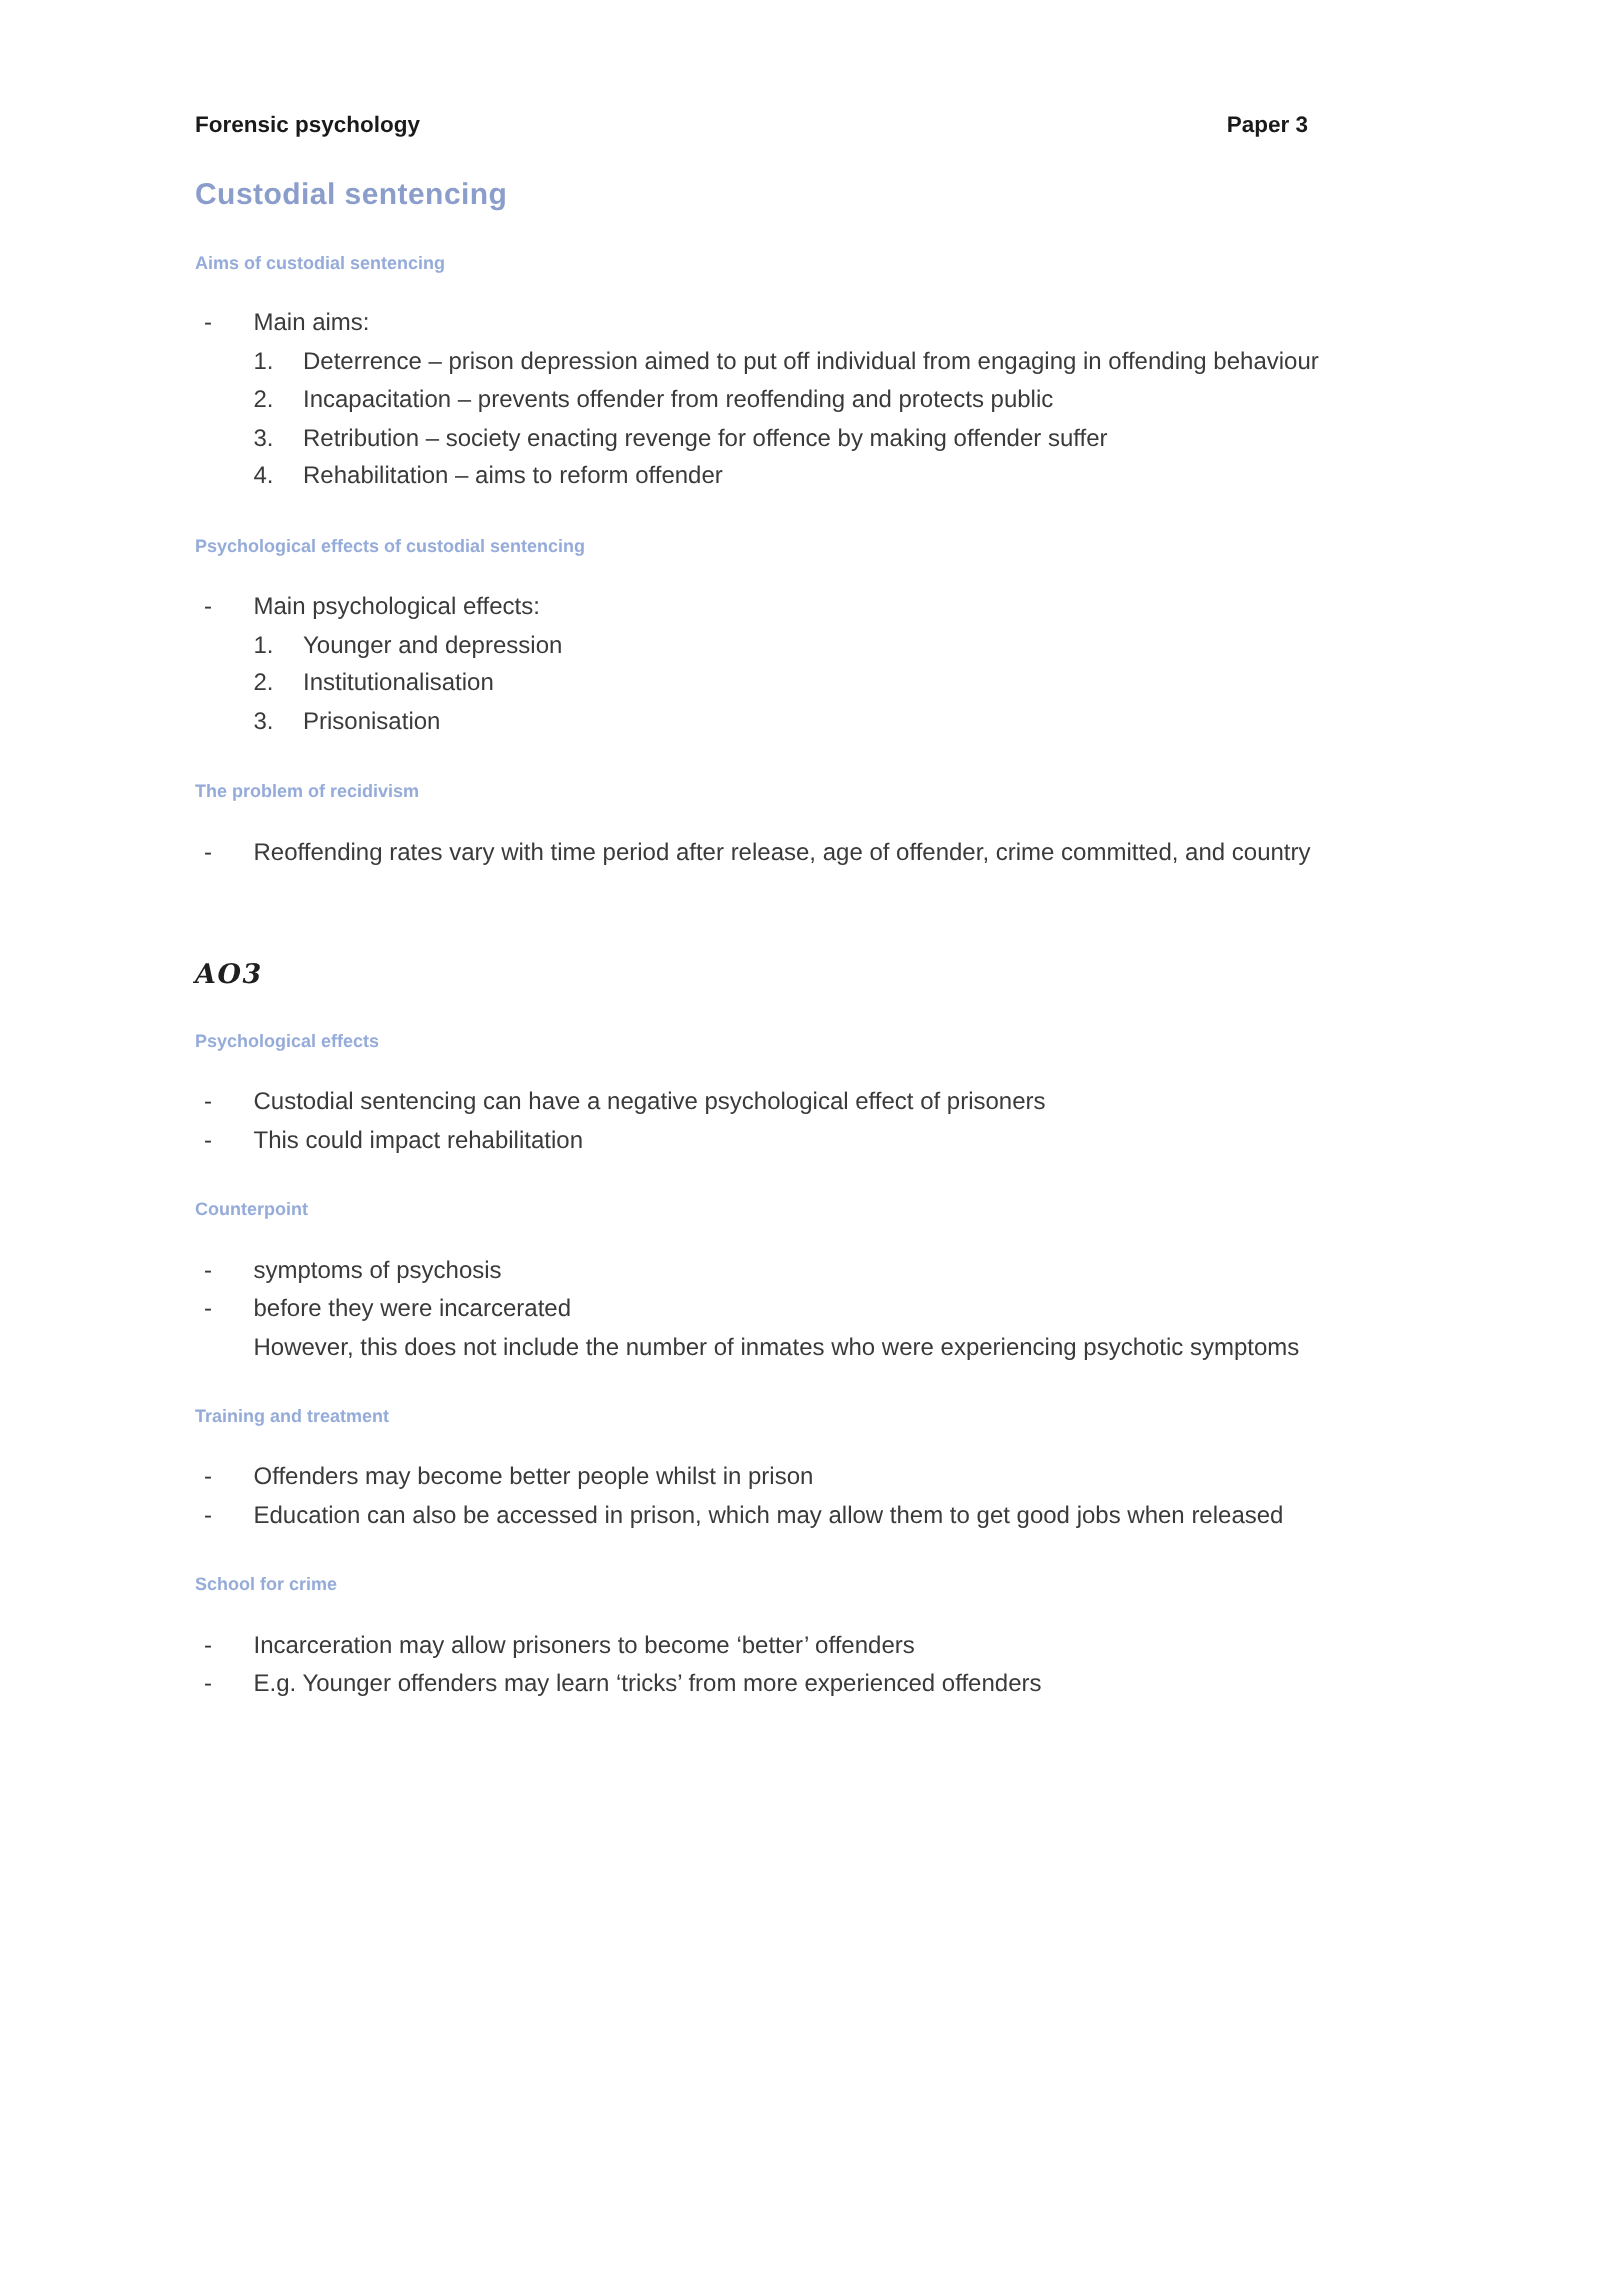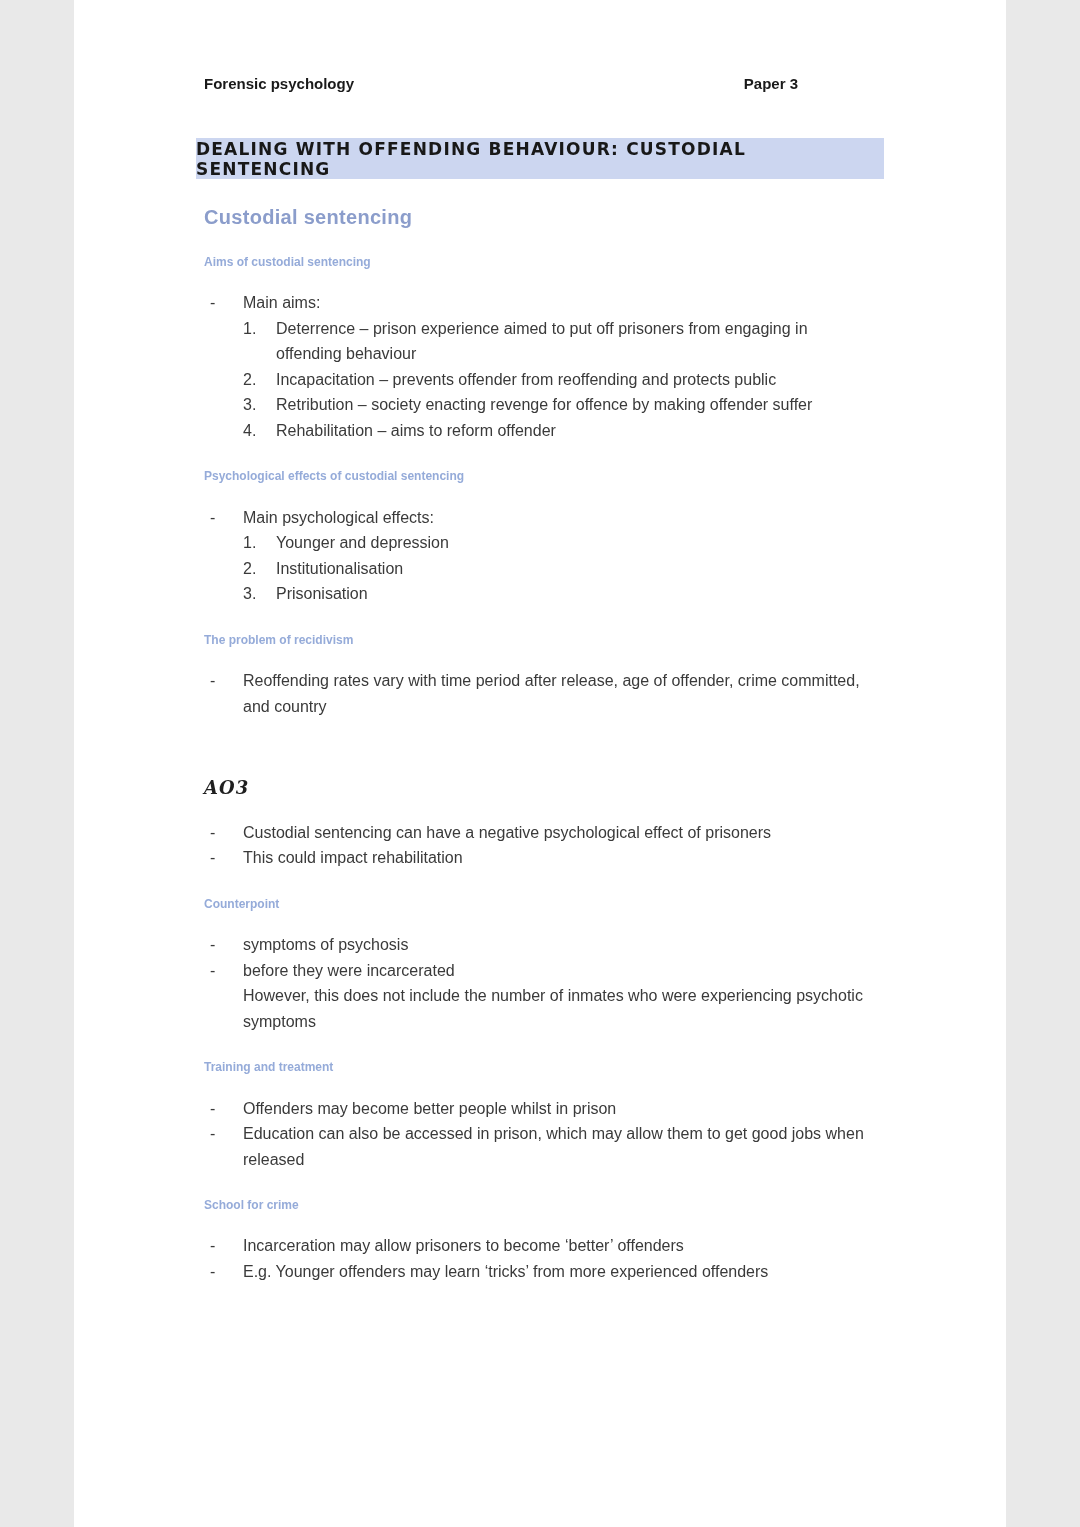--- a/index.html
+++ b/index.html
@@ -1,19 +1,19 @@
 <!DOCTYPE html>
 <html style="--banner-bg: #ccd6f0; --title-color: #8b9dcb; --subheading-color: #95abd9; --body-color: #3a3a3a;"><head>
 <meta charset="utf-8">
 <style>
   * { margin: 0; padding: 0; box-sizing: border-box; }
   html, body { background: #e9e9e9; }
   .page {
     position: relative;
-    width: 932px;
+    width: 1080px;
     height: 1527px;
     margin: 0 auto;
     background: #ffffff;
     padding: 75px 140px 0 130px;
     font-family: "Liberation Sans", sans-serif;
     font-size: 16px;
     color: var(--body-color, #3a3a3a);
     overflow: hidden;
   }
   .header {
@@ -81,38 +81,35 @@
 </head>
 <body>
 
 <div class="page">
 
   <div class="header">
     <span>Forensic psychology</span>
     <span>Paper 3</span>
   </div>
 
-  <div class="banner">
-    <span class="banner-title">DEALING WITH OFFENDING BEHAVIOUR: CUSTODIAL SENTENCING</span>
-  </div>
 
   <div class="section-title">Custodial sentencing</div>
 
   <div class="subheading">Aims of custodial sentencing</div>
   <div class="list">
     <div class="bullet-row">
       <span class="dash">-</span>
       <div class="bullet-text">
         <span class="line">Main aims:</span>
       </div>
     </div>
     <div class="num-list">
       <div class="num-row">
         <span class="num">1.</span>
-        <span class="num-text">Deterrence – prison experience aimed to put off prisoners from engaging in offending behaviour</span>
+        <span class="num-text">Deterrence – prison depression aimed to put off individual from engaging in offending behaviour</span>
       </div>
       <div class="num-row">
         <span class="num">2.</span>
         <span class="num-text">Incapacitation – prevents offender from reoffending and protects public</span>
       </div>
       <div class="num-row">
         <span class="num">3.</span>
         <span class="num-text">Retribution – society enacting revenge for offence by making offender suffer</span>
       </div>
       <div class="num-row">
@@ -151,20 +148,21 @@
     <div class="bullet-row">
       <span class="dash">-</span>
       <div class="bullet-text">
         <span class="line">Reoffending rates vary with time period after release, age of offender, crime committed, and country</span>
       </div>
     </div>
   </div>
 
   <div class="ao-label">AO3</div>
 
+  <div class="subheading">Psychological effects</div>
   <div class="list">
     <div class="bullet-row">
       <span class="dash">-</span>
       <div class="bullet-text">
         <span class="line">Custodial sentencing can have a negative psychological effect of prisoners</span>
       </div>
     </div>
     <div class="bullet-row">
       <span class="dash">-</span>
       <div class="bullet-text">

